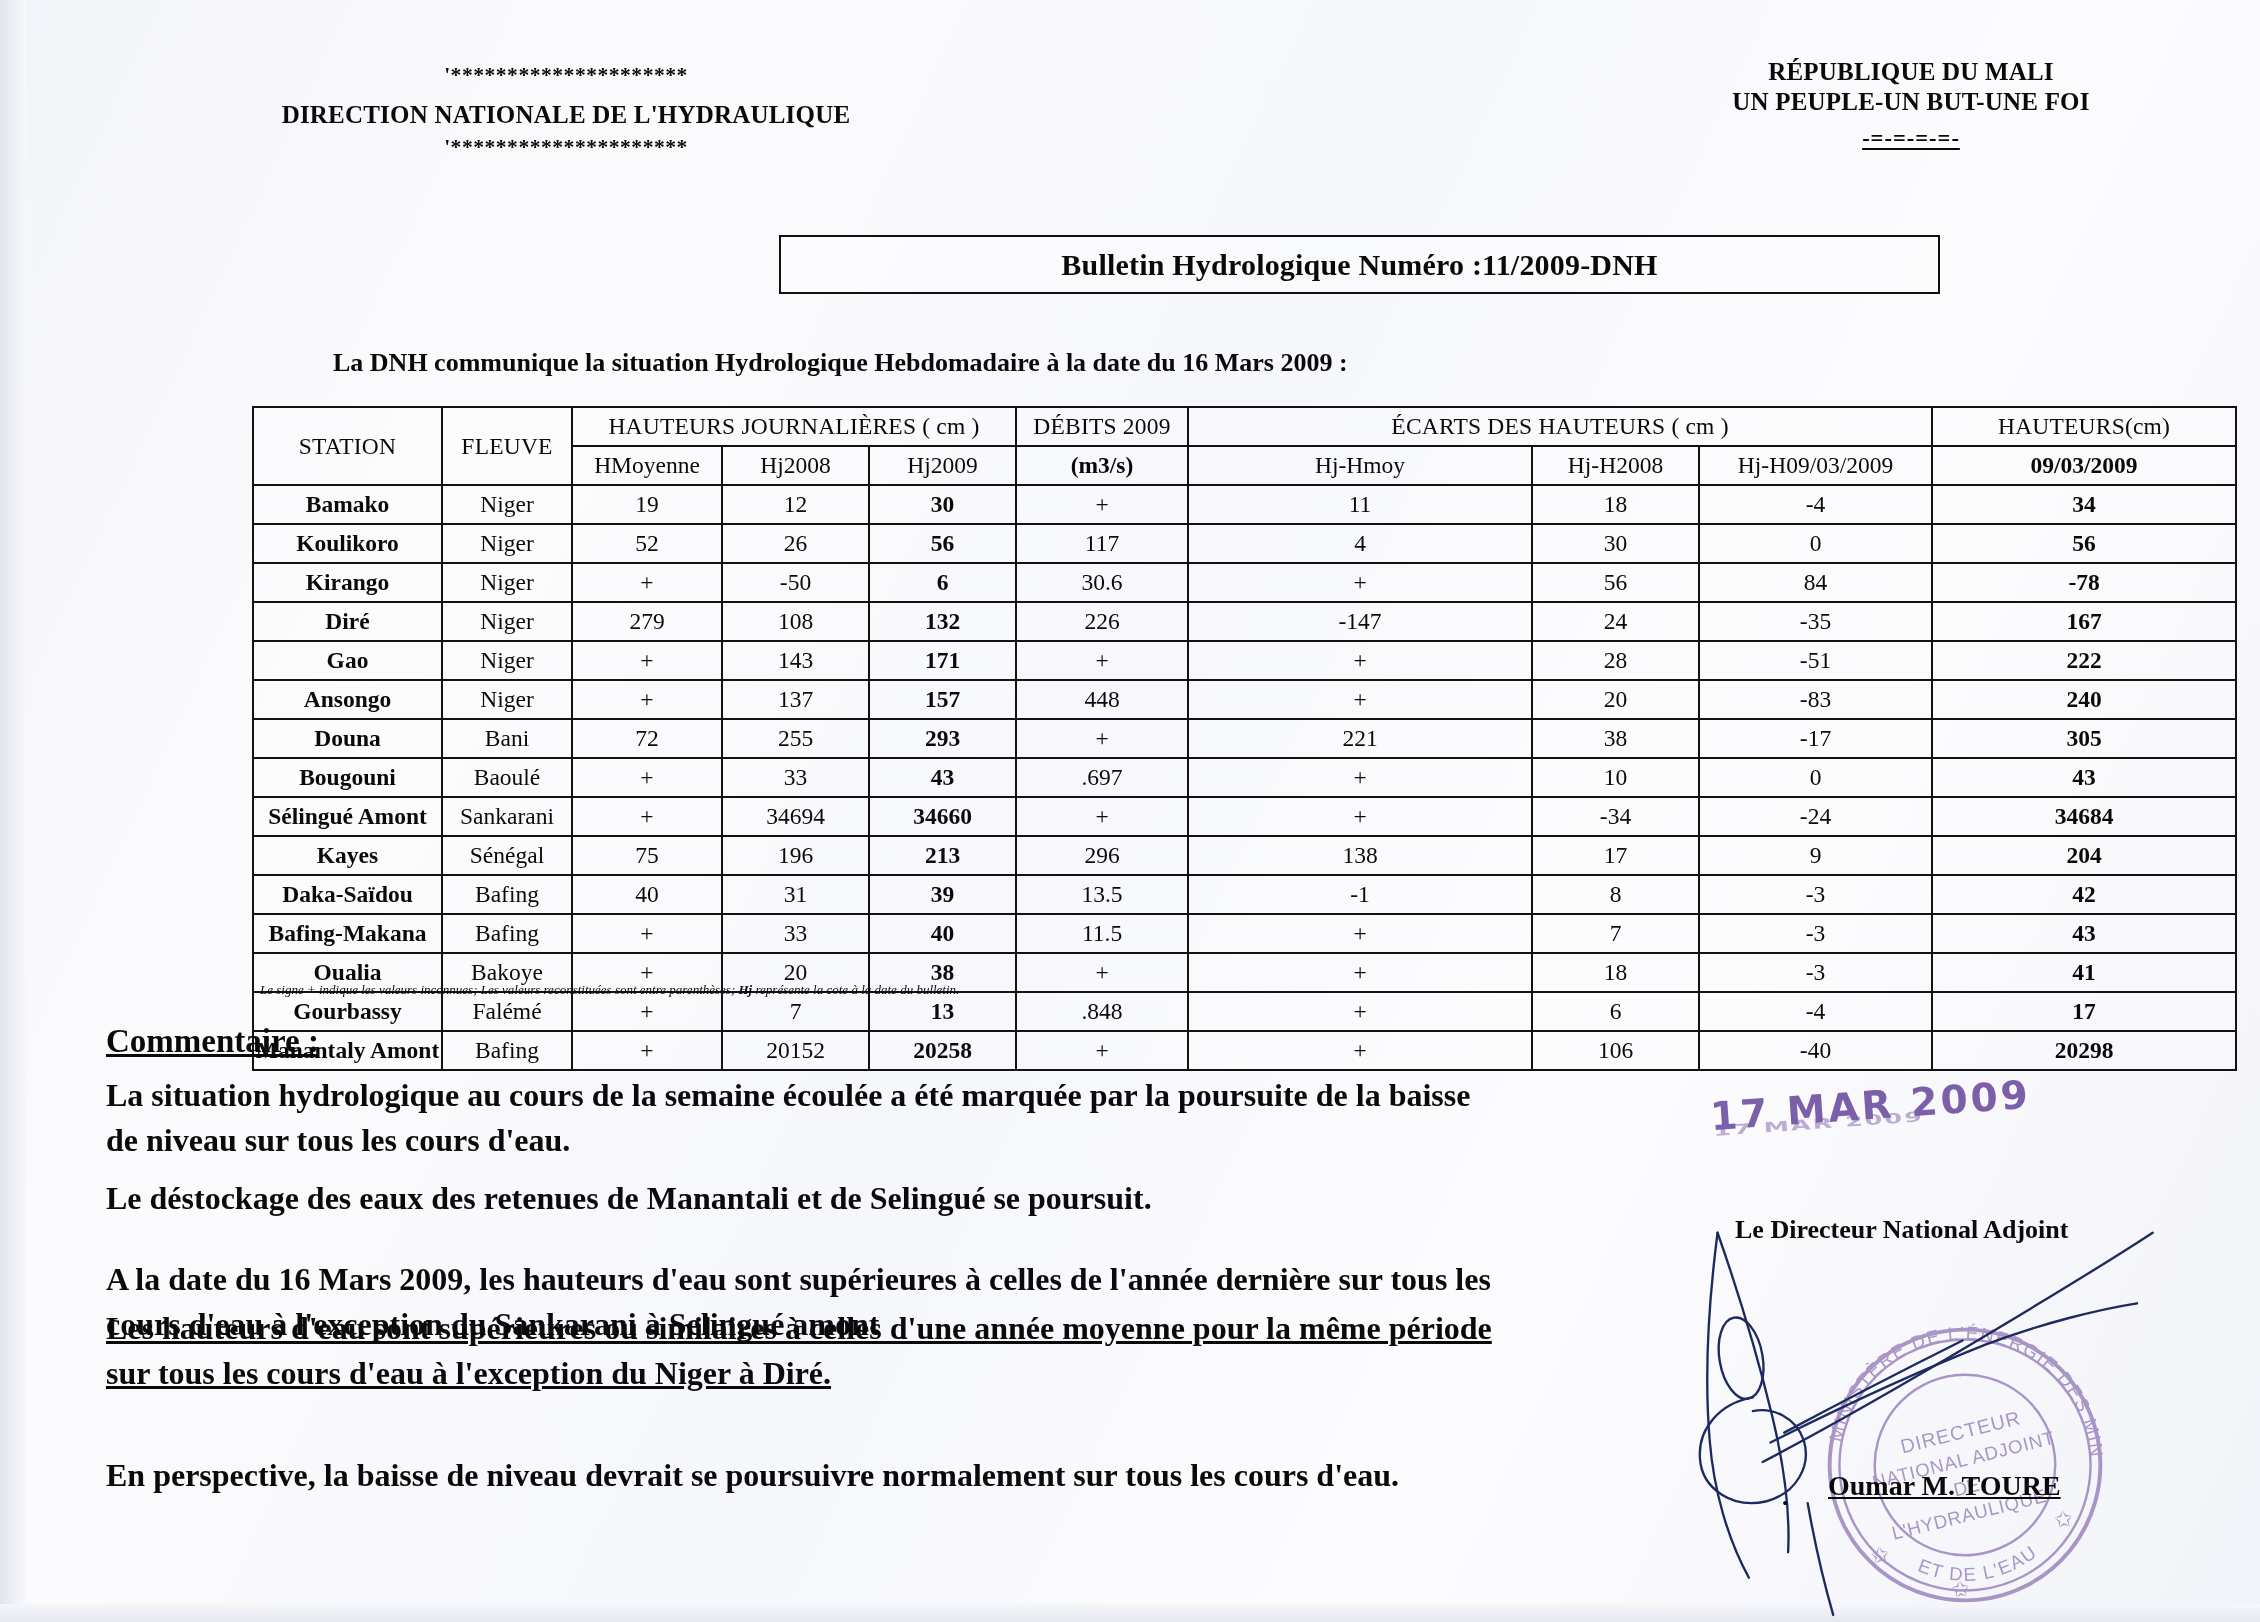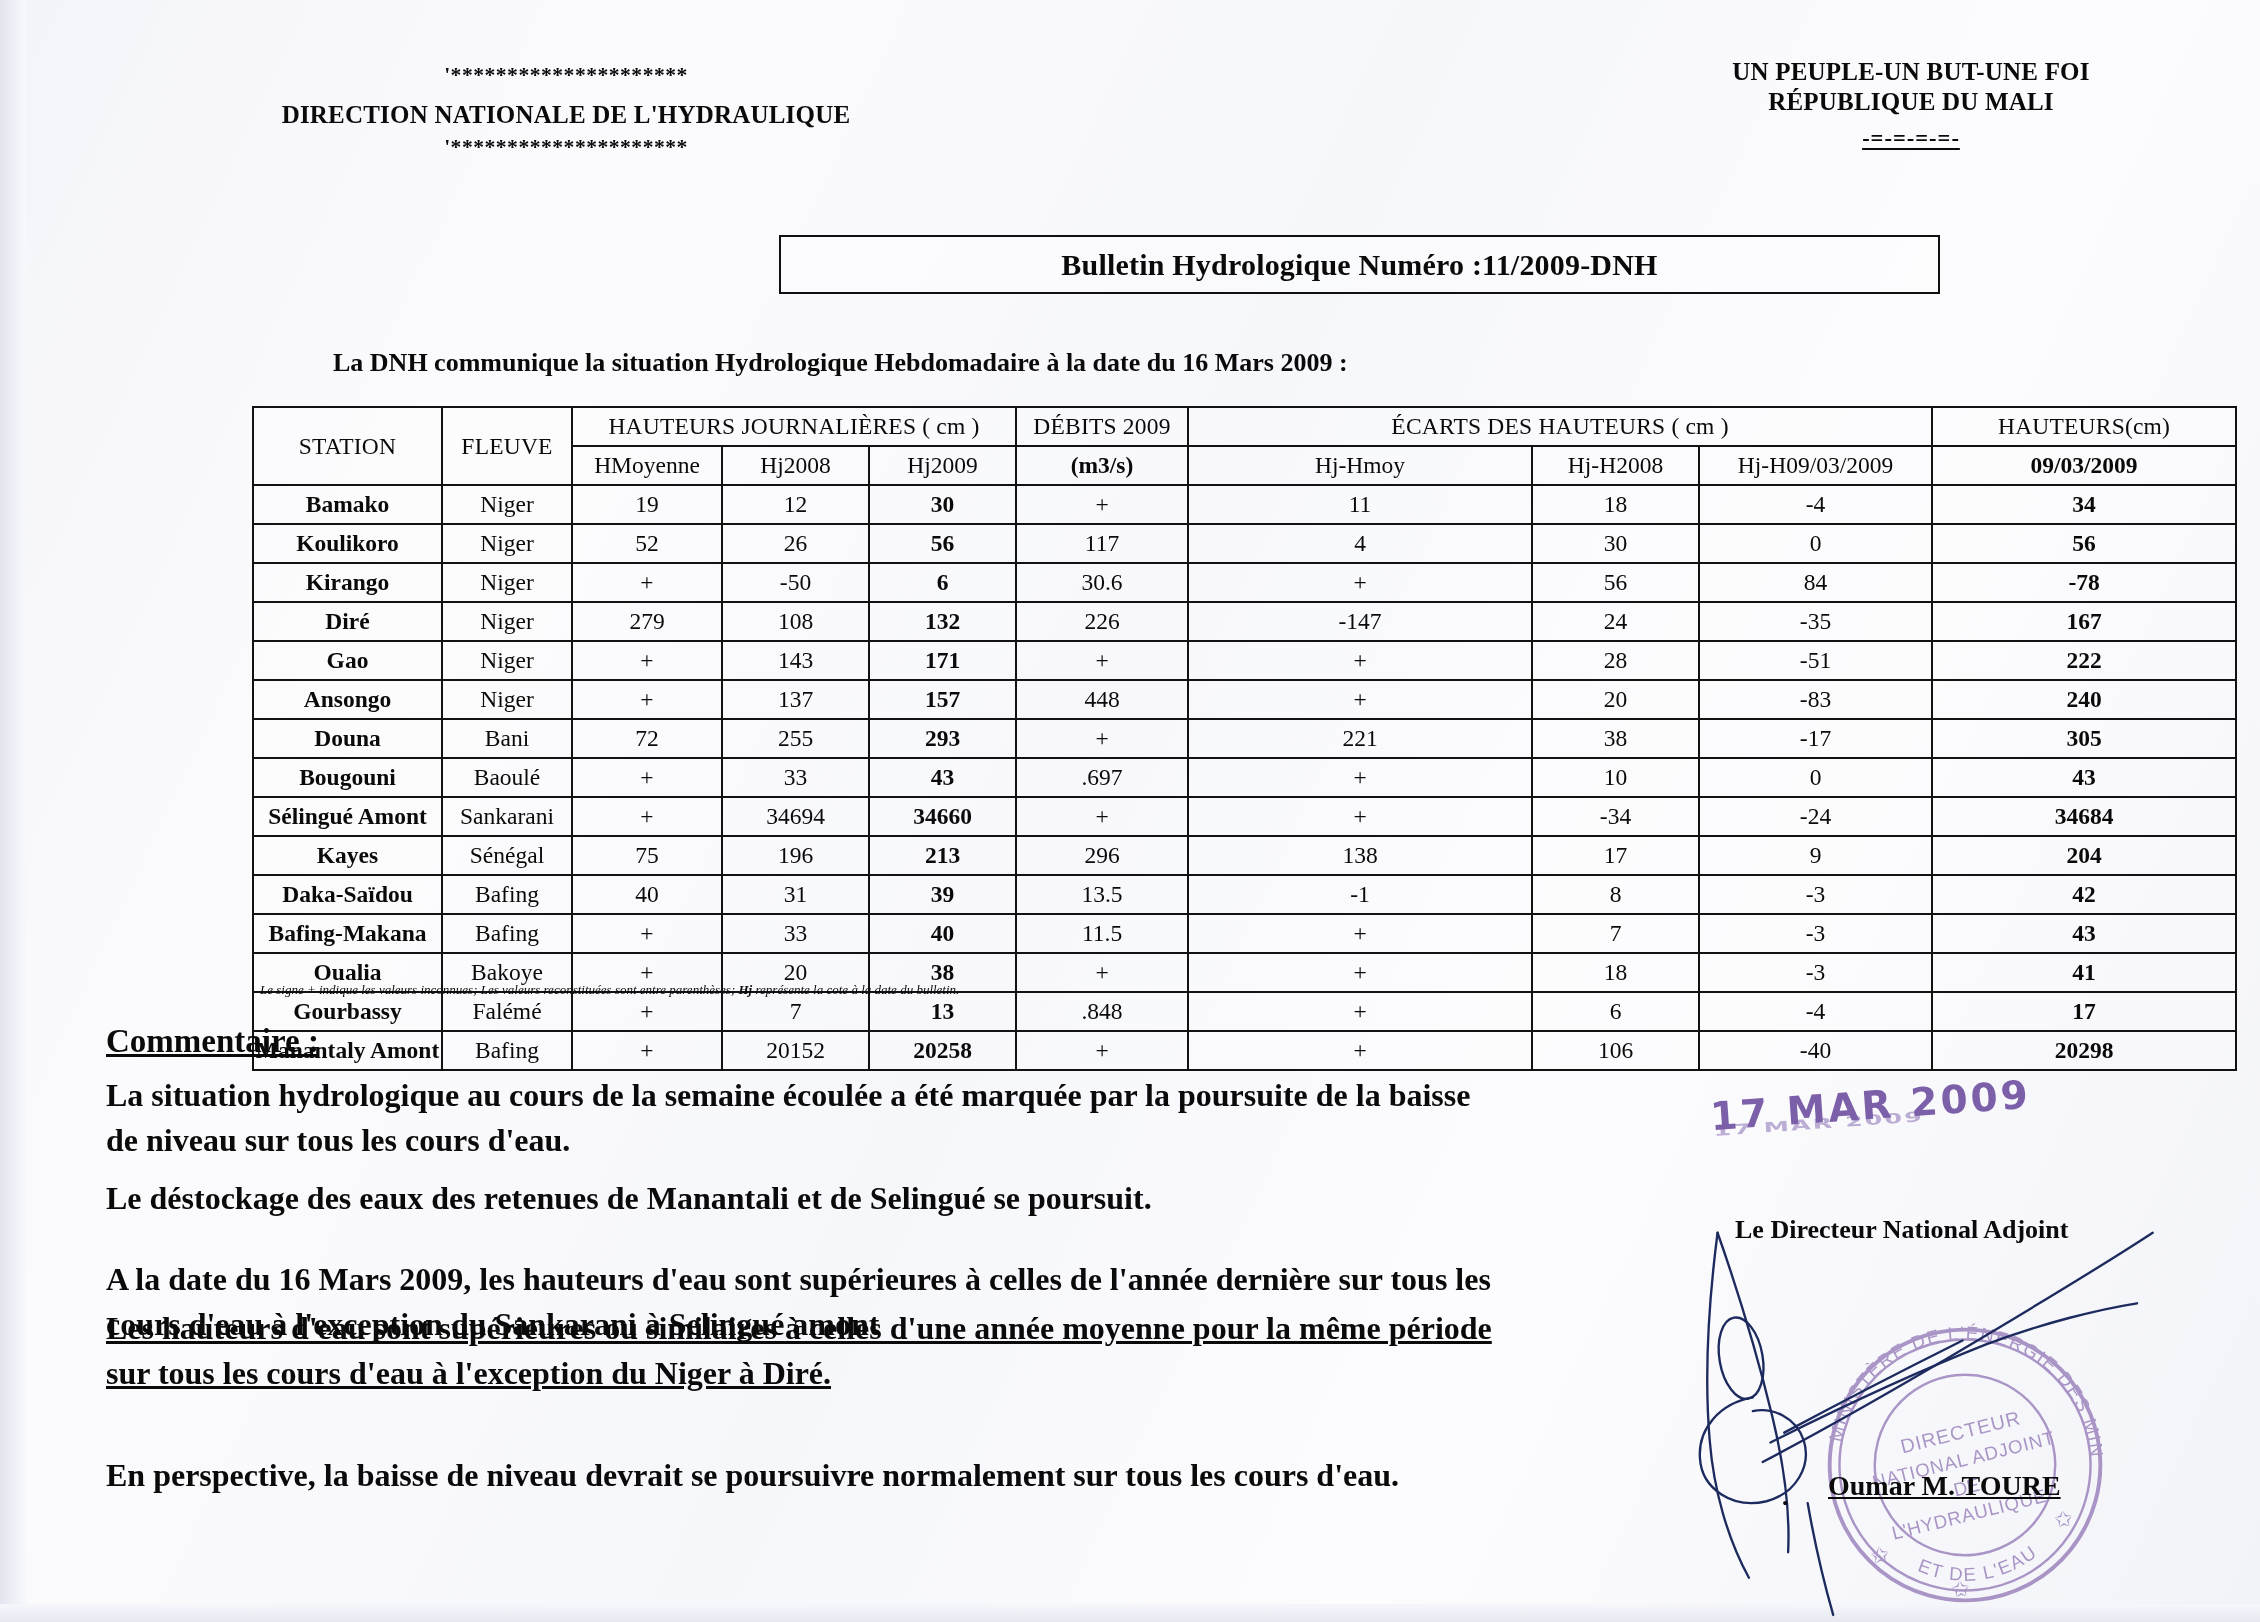--- a/index.html
+++ b/index.html
@@ -266,22 +266,22 @@
   <div class="paper-edge-bottom"></div>
 </div>
 
 <div class="hdr-left">
   <div class="hdr-stars">'*********************</div>
   <div class="hdr-line">DIRECTION NATIONALE DE L'HYDRAULIQUE</div>
   <div class="hdr-stars">'*********************</div>
 </div>
 
 <div class="hdr-right">
+  <div class="hdr-line">RÉPUBLIQUE DU MALI</div>
   <div class="hdr-line">UN PEUPLE-UN BUT-UNE FOI</div>
-  <div class="hdr-line">RÉPUBLIQUE DU MALI</div>
   <div class="hdr-dashes">-=-=-=-=-</div>
 </div>
 
 <div class="title-box">
   <div class="t">Bulletin Hydrologique Numéro :11/2009-DNH</div>
 </div>
 
 <div class="subtitle">La DNH communique la situation Hydrologique Hebdomadaire à la date du 16 Mars  2009 :</div>
 
 <div class="tbl-wrap">

